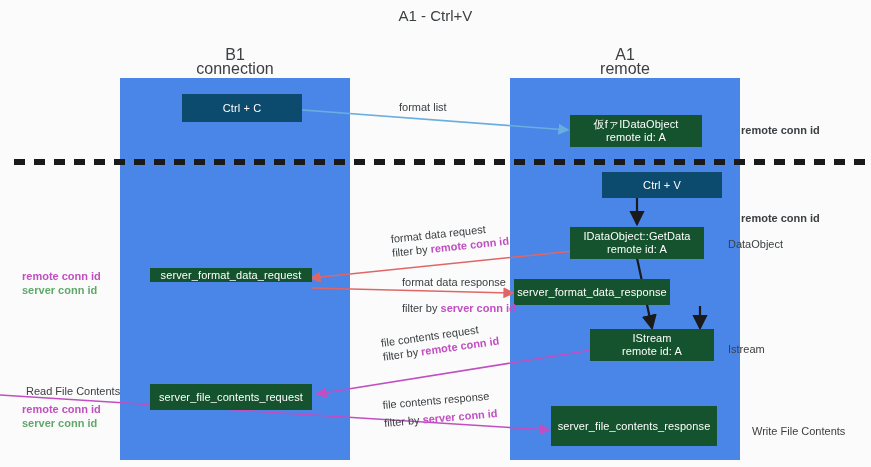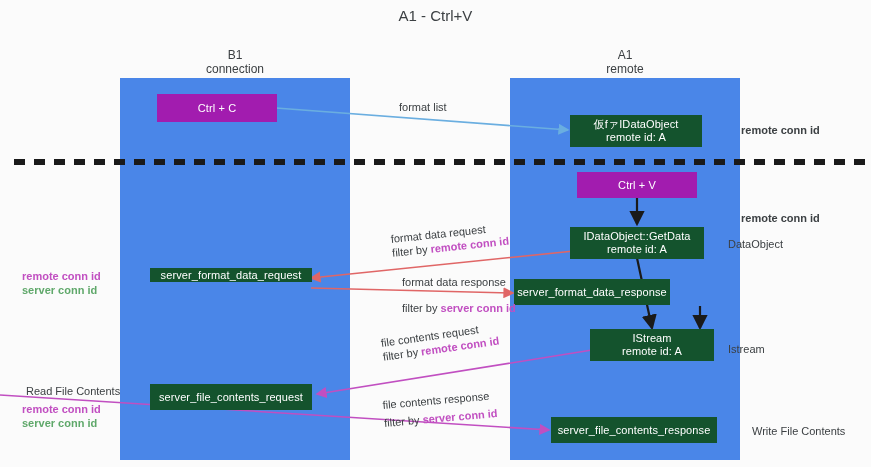--- a/index.html
+++ b/index.html
@@ -37,21 +37,21 @@
     font-size: 15px;
     line-height: 20px;
   }
   #title div { white-space: pre; }
 
   
   .col-head {
     position: absolute;
     text-align: center;
     color: #3c4043;
-    font-size: 12px;
+    font-size: 16px;
     line-height: 14px;
   }
 
   
   .lane {
     position: absolute;
     background: #4a86e8;
   }
 
   
@@ -62,21 +62,21 @@
     flex-direction: column;
     align-items: center;
     justify-content: center;
     color: #ffffff;
     font-size: 11px;
     line-height: 13px;
     text-align: center;
     letter-spacing: 0.1px;
   }
   .node.orange { background: #14532d; }
-  .node.green  { background: #a21caf; }
+  .node.green  { background: #0c4a6e; margin-left: 25px; }
   .node .l2 { font-size: 11px; }
 
   
   .elabel {
     position: absolute;
     font-size: 11px;
     line-height: 14px;
     color: #3c4043;
     white-space: nowrap;
   }
@@ -187,21 +187,21 @@
 
   <div class="node orange" style="left:590px; top:329px; width:124px; height:32px;">
     <span>IStream</span>
     <span class="l2">remote id: A</span>
   </div>
 
   <div class="node orange" style="left:150px; top:384px; width:162px; height:26px;">
     <span>server_file_contents_request</span>
   </div>
 
-  <div class="node orange" style="left:551px; top:417px; width:166px; height:26px;">
+  <div class="node orange" style="left:551px; top:406px; width:166px; height:40px;">
     <span>server_file_contents_response</span>
   </div>
 
   <div class="elabel" style="left:399px; top:100px;">format list</div>
 
   <div class="elabel rot-up" style="left:390px; top:232px; transform: rotate(-6deg);">
     <div>format data request</div>
     <div><span>filter by </span><span class="purple">remote conn id</span></div>
   </div>
 

